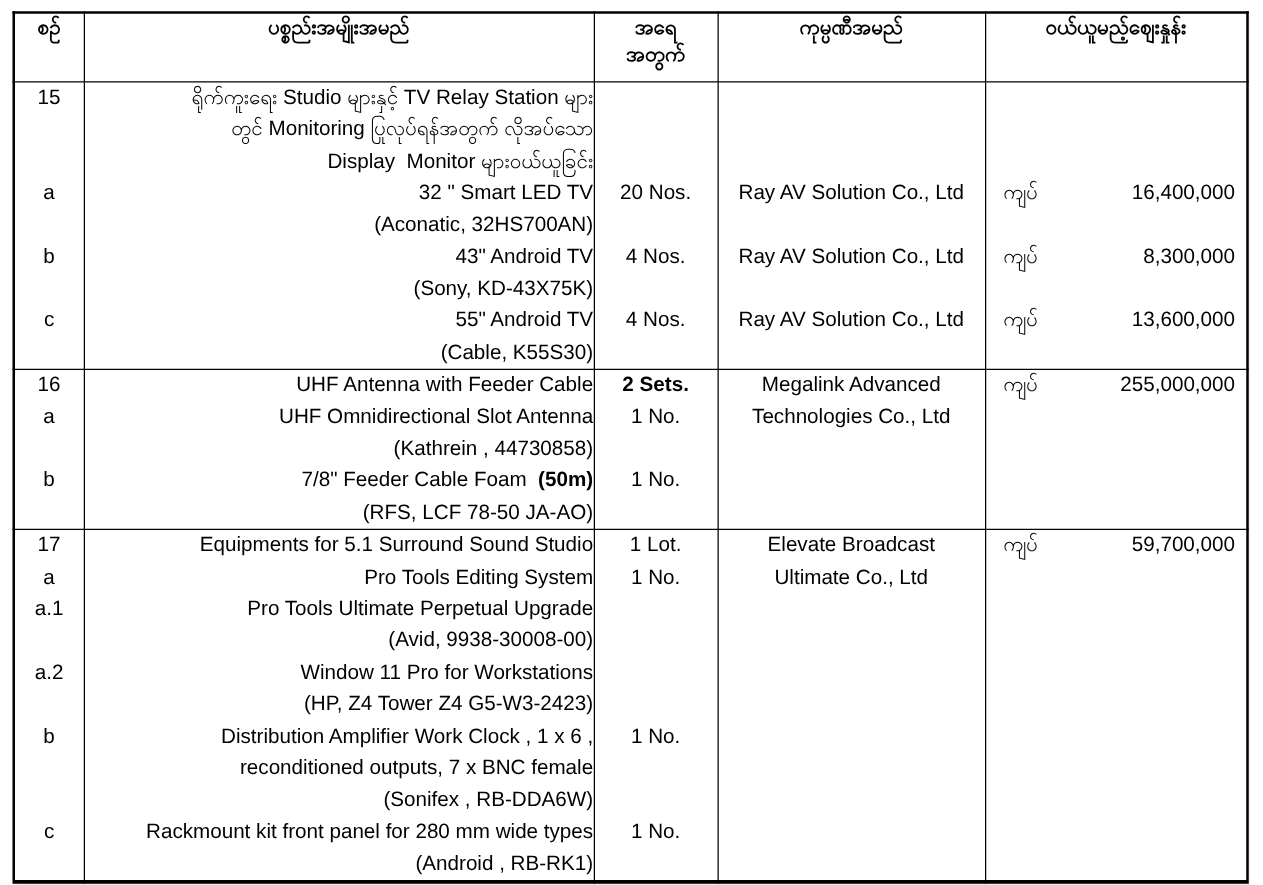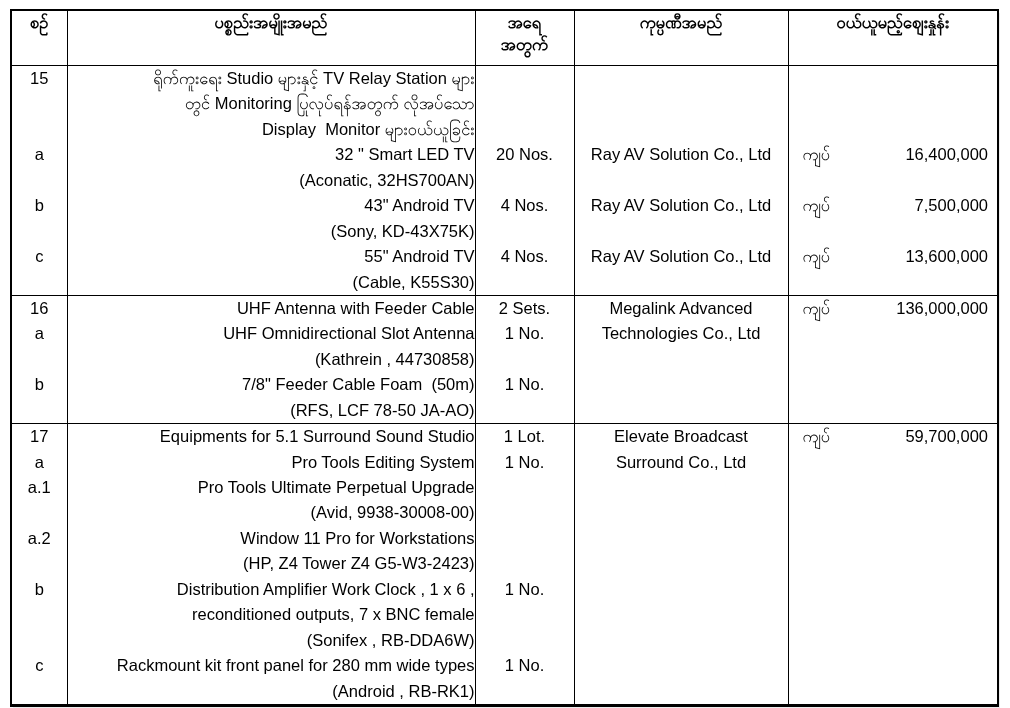--- a/index.html
+++ b/index.html
@@ -38,21 +38,21 @@
   table.proc{ border-bottom:3px solid #000; }
   .line{
     height:25.45px;
     line-height:25.45px;
     overflow:visible;
     white-space:nowrap;
   }
   .col-serial .line, .col-qty .line, .col-company .line{ text-align:center; }
   .col-item .line{ text-align:right; padding-left:5px; }
   .col-item .line span{ white-space:pre; }
-  .line .bold{ font-weight:normal; }
+  .line .bold{ font-weight:bold; }
   .price-line{
     display:flex;justify-content:space-between;align-items:center;
     padding:0 9px 0 14px;
   }
   .price-line .amt{ text-align:left; }
 </style>
 </head>
 <body>
 
 <div class="sheet">
@@ -134,21 +134,21 @@
             <div class="line"></div>
             <div class="line"></div>
             <div class="line"></div>
             <div class="line price-line">
               <span class="cur">ကျပ်</span>
               <span class="amt">16,400,000</span>
             </div>
             <div class="line"></div>
             <div class="line price-line">
               <span class="cur">ကျပ်</span>
-              <span class="amt">7,500,000</span>
+              <span class="amt">8,300,000</span>
             </div>
             <div class="line"></div>
             <div class="line price-line">
               <span class="cur">ကျပ်</span>
               <span class="amt">13,600,000</span>
             </div>
             <div class="line"></div>
           </td>
         </tr>
         <tr>
@@ -176,21 +176,21 @@
           <td class="col-company">
             <div class="line"><span>Megalink Advanced</span></div>
             <div class="line"><span>Technologies Co., Ltd</span></div>
             <div class="line"></div>
             <div class="line"></div>
             <div class="line"></div>
           </td>
           <td class="col-price">
             <div class="line price-line">
               <span class="cur">ကျပ်</span>
-              <span class="amt">136,000,000</span>
+              <span class="amt">255,000,000</span>
             </div>
             <div class="line"></div>
             <div class="line"></div>
             <div class="line"></div>
             <div class="line"></div>
           </td>
         </tr>
         <tr>
           <td class="col-serial">
             <div class="line"><span>17</span></div>
@@ -226,21 +226,21 @@
             <div class="line"></div>
             <div class="line"></div>
             <div class="line"><span>1 No.</span></div>
             <div class="line"></div>
             <div class="line"></div>
             <div class="line"><span>1 No.</span></div>
             <div class="line"></div>
           </td>
           <td class="col-company">
             <div class="line"><span>Elevate Broadcast</span></div>
-            <div class="line"><span>Surround Co., Ltd</span></div>
+            <div class="line"><span>Ultimate Co., Ltd</span></div>
             <div class="line"></div>
             <div class="line"></div>
             <div class="line"></div>
             <div class="line"></div>
             <div class="line"></div>
             <div class="line"></div>
             <div class="line"></div>
             <div class="line"></div>
             <div class="line"></div>
           </td>

